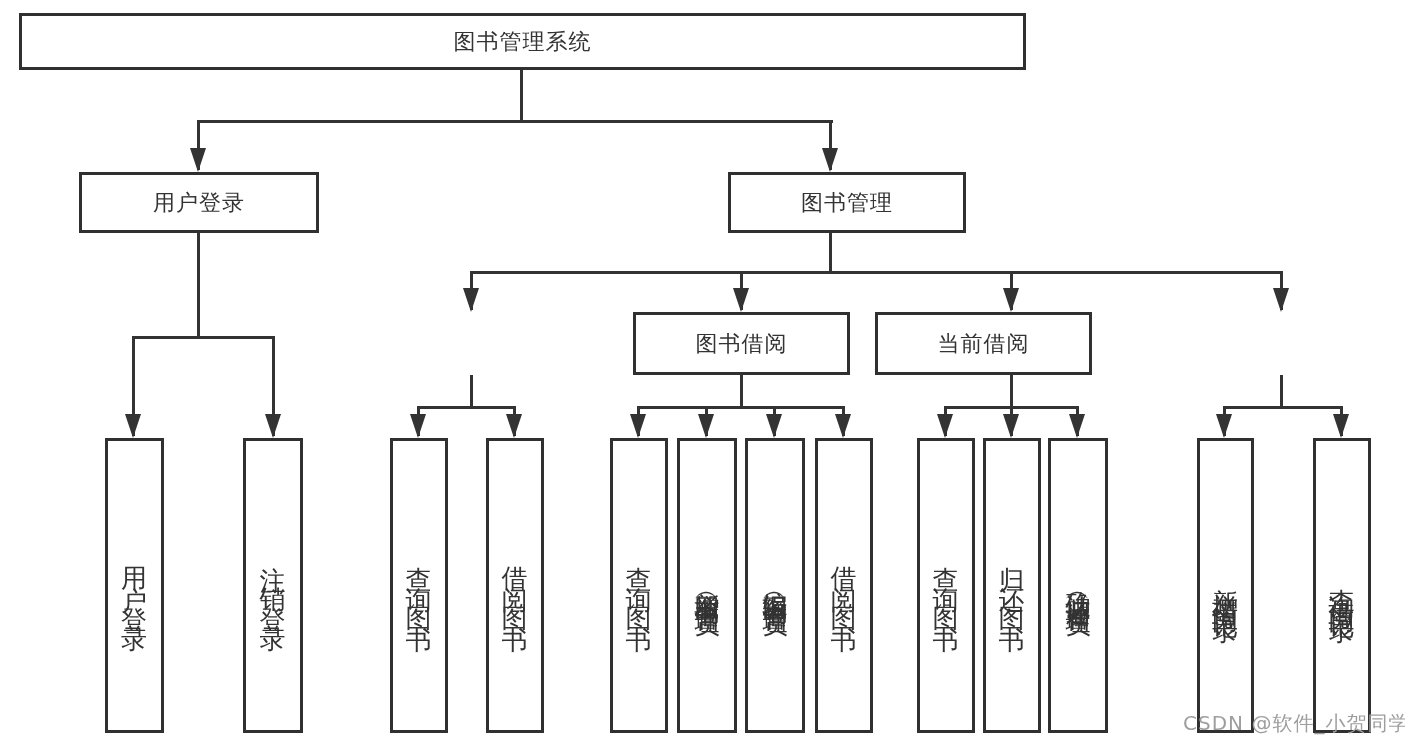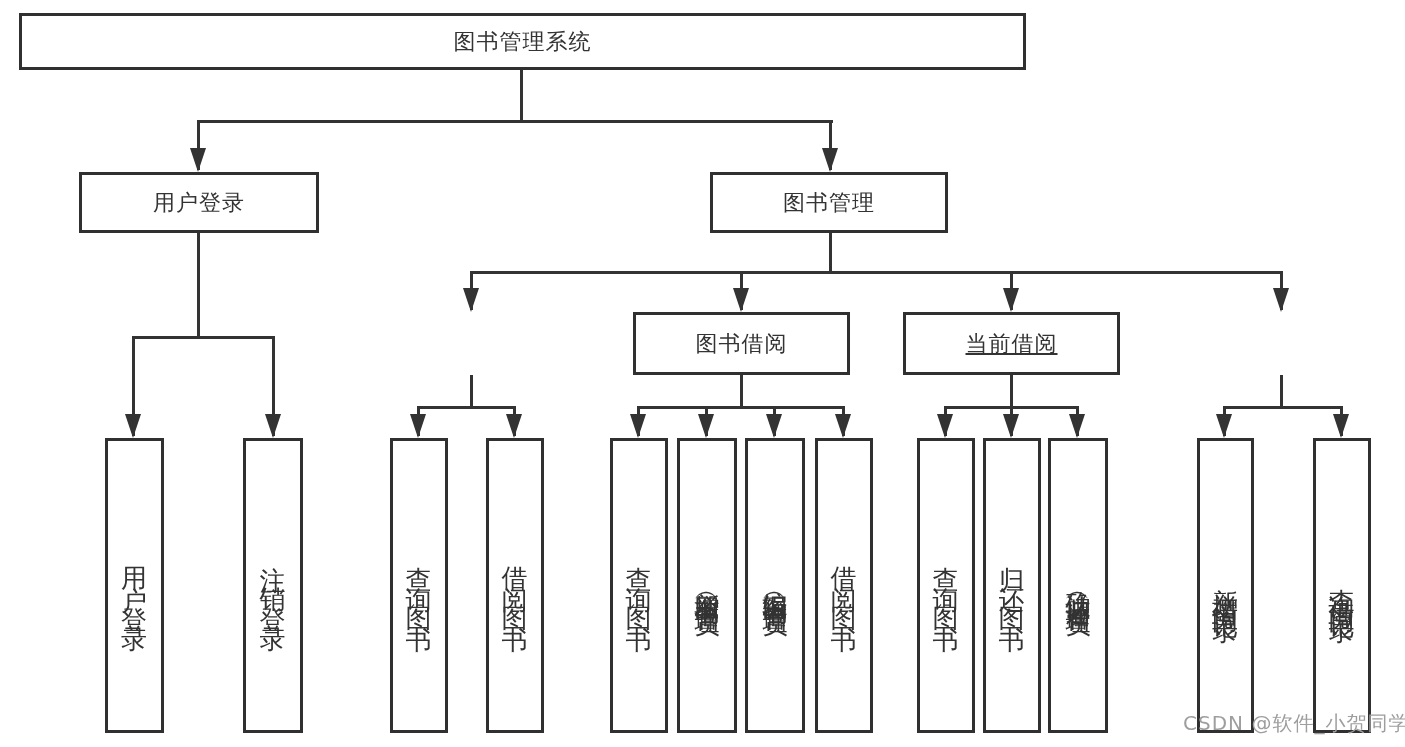--- a/index.html
+++ b/index.html
@@ -34,42 +34,42 @@
   <div class="box hbox" style="left:19px;top:13px;width:1007px;height:57px;">图书管理系统</div>
 
   <div class="line" style="left:520px;top:70px;width:3px;height:50px;"></div>
   <div class="line" style="left:197px;top:120px;width:636px;height:3px;"></div>
   <div class="line" style="left:197px;top:120px;width:3px;height:50px;"></div>
   <div class="line" style="left:829px;top:120px;width:3px;height:50px;"></div>
   <div class="arrow" style="left:190px;top:148px;"></div>
   <div class="arrow" style="left:822px;top:148px;"></div>
 
   <div class="box hbox" style="left:79px;top:172px;width:240px;height:61px;">用户登录</div>
-  <div class="box hbox" style="left:710px;top:172px;width:238px;height:61px;">图书管理</div>
+  <div class="box hbox" style="left:728px;top:172px;width:238px;height:61px;">图书管理</div>
 
   <div class="line" style="left:197px;top:233px;width:3px;height:103px;"></div>
   <div class="line" style="left:132px;top:336px;width:143px;height:3px;"></div>
   <div class="line" style="left:132px;top:336px;width:3px;height:100px;"></div>
   <div class="line" style="left:272px;top:336px;width:3px;height:100px;"></div>
   <div class="arrow" style="left:125px;top:414px;"></div>
   <div class="arrow" style="left:265px;top:414px;"></div>
 
   <div class="line" style="left:829px;top:233px;width:3px;height:41px;"></div>
   <div class="line" style="left:470px;top:271px;width:813px;height:3px;"></div>
   <div class="line" style="left:470px;top:271px;width:3px;height:39px;"></div>
   <div class="line" style="left:740px;top:271px;width:3px;height:39px;"></div>
   <div class="line" style="left:1010px;top:271px;width:3px;height:39px;"></div>
   <div class="line" style="left:1280px;top:271px;width:3px;height:39px;"></div>
   <div class="arrow" style="left:463px;top:288px;"></div>
   <div class="arrow" style="left:733px;top:288px;"></div>
   <div class="arrow" style="left:1003px;top:288px;"></div>
   <div class="arrow" style="left:1273px;top:288px;"></div>
 
   <div class="box hbox" style="left:633px;top:312px;width:217px;height:63px;">图书借阅</div>
-  <div class="box hbox" style="left:903px;top:312px;width:217px;height:63px;text-decoration:underline;">当前借阅</div>
+  <div class="box hbox" style="left:875px;top:312px;width:217px;height:63px;">当前借阅</div>
 
   <div class="line" style="left:470px;top:375px;width:3px;height:34px;"></div>
   <div class="line" style="left:417px;top:406px;width:99px;height:3px;"></div>
   <div class="line" style="left:417px;top:406px;width:3px;height:30px;"></div>
   <div class="line" style="left:513px;top:406px;width:3px;height:30px;"></div>
   <div class="arrow" style="left:410px;top:414px;"></div>
   <div class="arrow" style="left:506px;top:414px;"></div>
 
   <div class="line" style="left:740px;top:375px;width:3px;height:34px;"></div>
   <div class="line" style="left:637px;top:406px;width:208px;height:3px;"></div>

